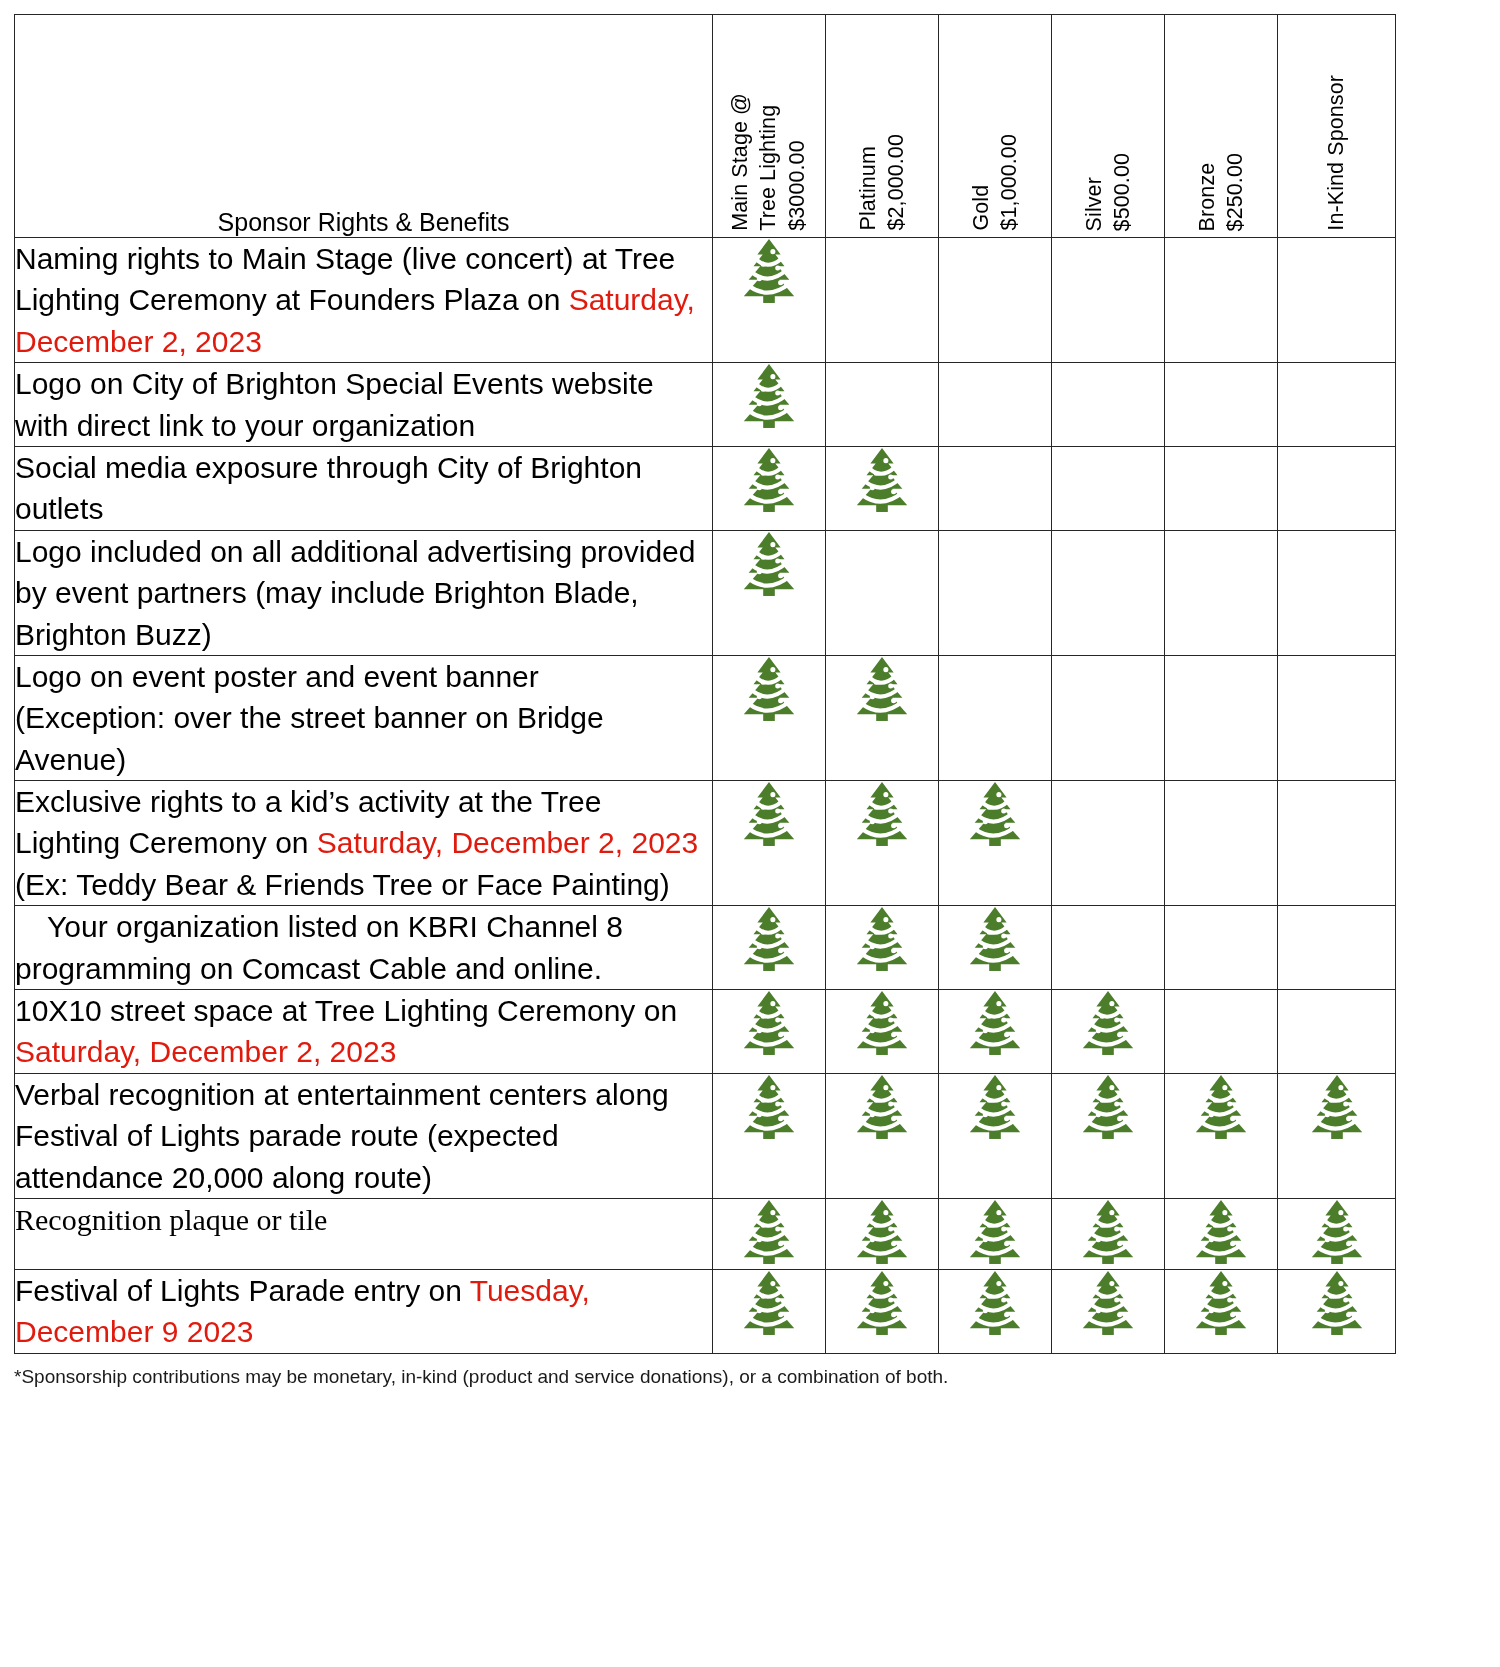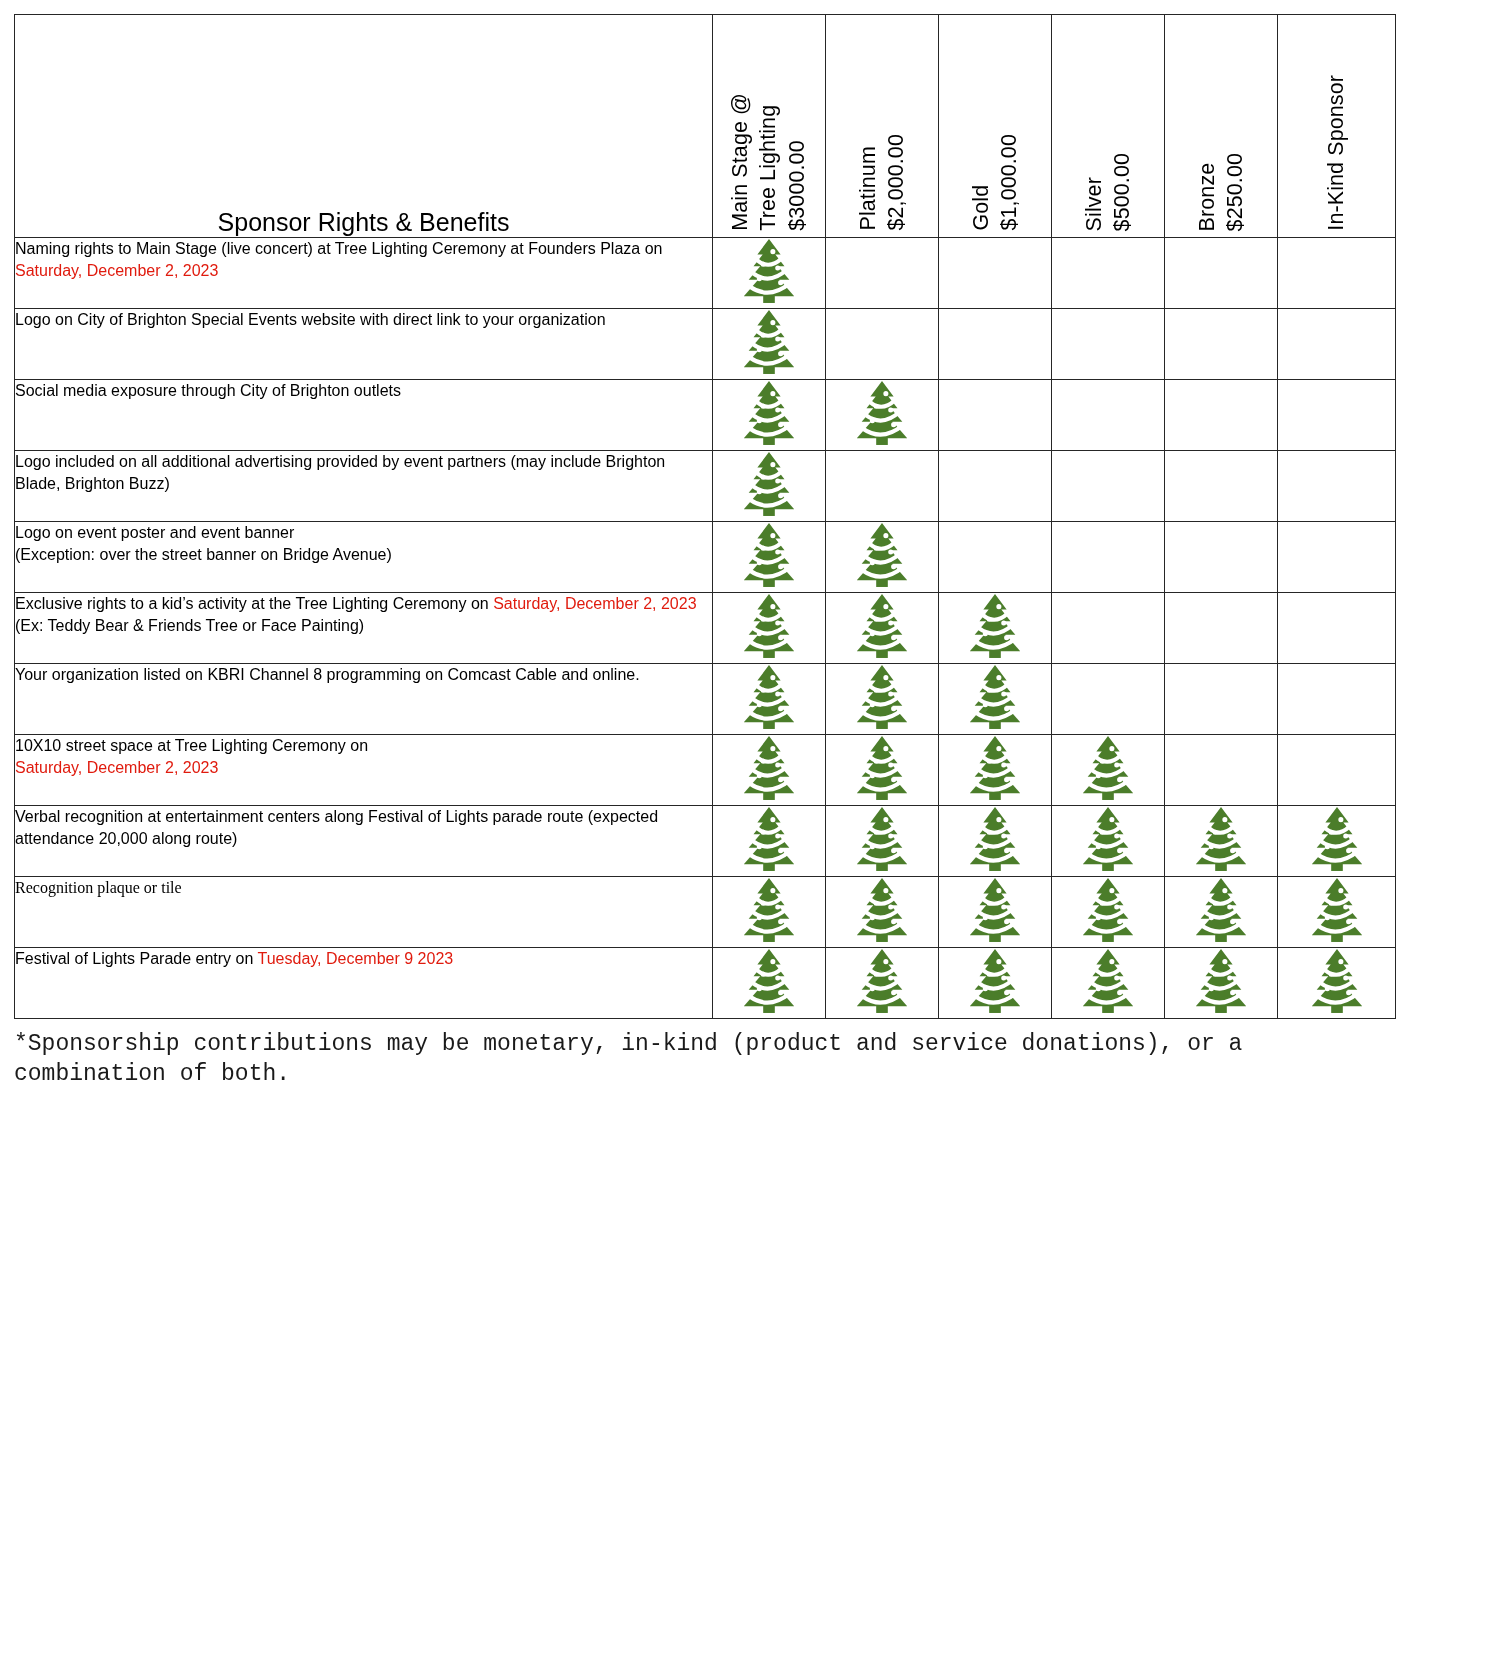--- a/index.html
+++ b/index.html
@@ -64,45 +64,44 @@
     font-weight: normal;
     line-height: 1.32;
     white-space: pre;
     text-align: left;
     letter-spacing: 0.1px;
   }
 
   
   td.benefit-cell {
     padding: 12px 14px 10px 16px;
-    font-size: 16px;
+    font-size: 30px;
     line-height: 1.38;
     vertical-align: top;
   }
   td.benefit-cell .red { color: #e01b0e; }
   td.mark-cell {
     text-align: center;
     vertical-align: top;
     padding-top: 10px;
   }
   .tree-icon {
     display: inline-block;
     width: 62px;
     height: 66px;
     line-height: 0;
   }
 
   
   .footnote {
     width: 1380px;
     margin-top: 11px;
-    font-size: 23px;
+    font-size: 19px;
     line-height: 1.3;
     color: #1a1a1a;
-    font-family: Liberation Mono, monospace;
   }
 </style>
 </head>
 <body>
 
 <div class="page">
 
   <table class="sponsor-table">
     <colgroup>
       <col class="c-benefit">
@@ -387,21 +386,21 @@
                   <circle cx="41" cy="31" r="2.6"></circle>
                   <circle cx="22" cy="42" r="2.6"></circle>
                   <circle cx="44" cy="46" r="2.6"></circle>
                 </g>
               </svg></span></td>
           <td class="mark-cell"></td>
           <td class="mark-cell"></td>
           <td class="mark-cell"></td>
         </tr>
         <tr>
-          <td class="benefit-cell"><span style="white-space: pre-wrap;">Your organization listed on KBRI Channel 8 programming on Comcast Cable and online.</span></td>
+          <td class="benefit-cell"><span style="white-space: pre-wrap; margin-left: 32px;">Your organization listed on KBRI Channel 8 programming on Comcast Cable and online.</span></td>
           <td class="mark-cell"><span class="tree-icon"><svg viewBox="0 0 64 68" width="62" height="66" aria-hidden="true">
                 <g fill="#4b7d2a">
                   <path d="M32 1 L44 17 L38.5 17 L48 29 L41 29 L53 43 L11 43 L23 29 L16 29 L25.5 17 L20 17 Z"></path>
                   <path d="M32 30 L58 60 L6 60 Z"></path>
                   <rect x="26" y="58" width="12" height="9"></rect>
                 </g>
                 <g fill="none" stroke="#ffffff" stroke-width="4.2" stroke-linecap="round">
                   <path d="M20 23 Q32 33 45 21"></path>
                   <path d="M15 36 Q32 49 50 33"></path>
                   <path d="M12 50 Q32 64 53 47"></path>

